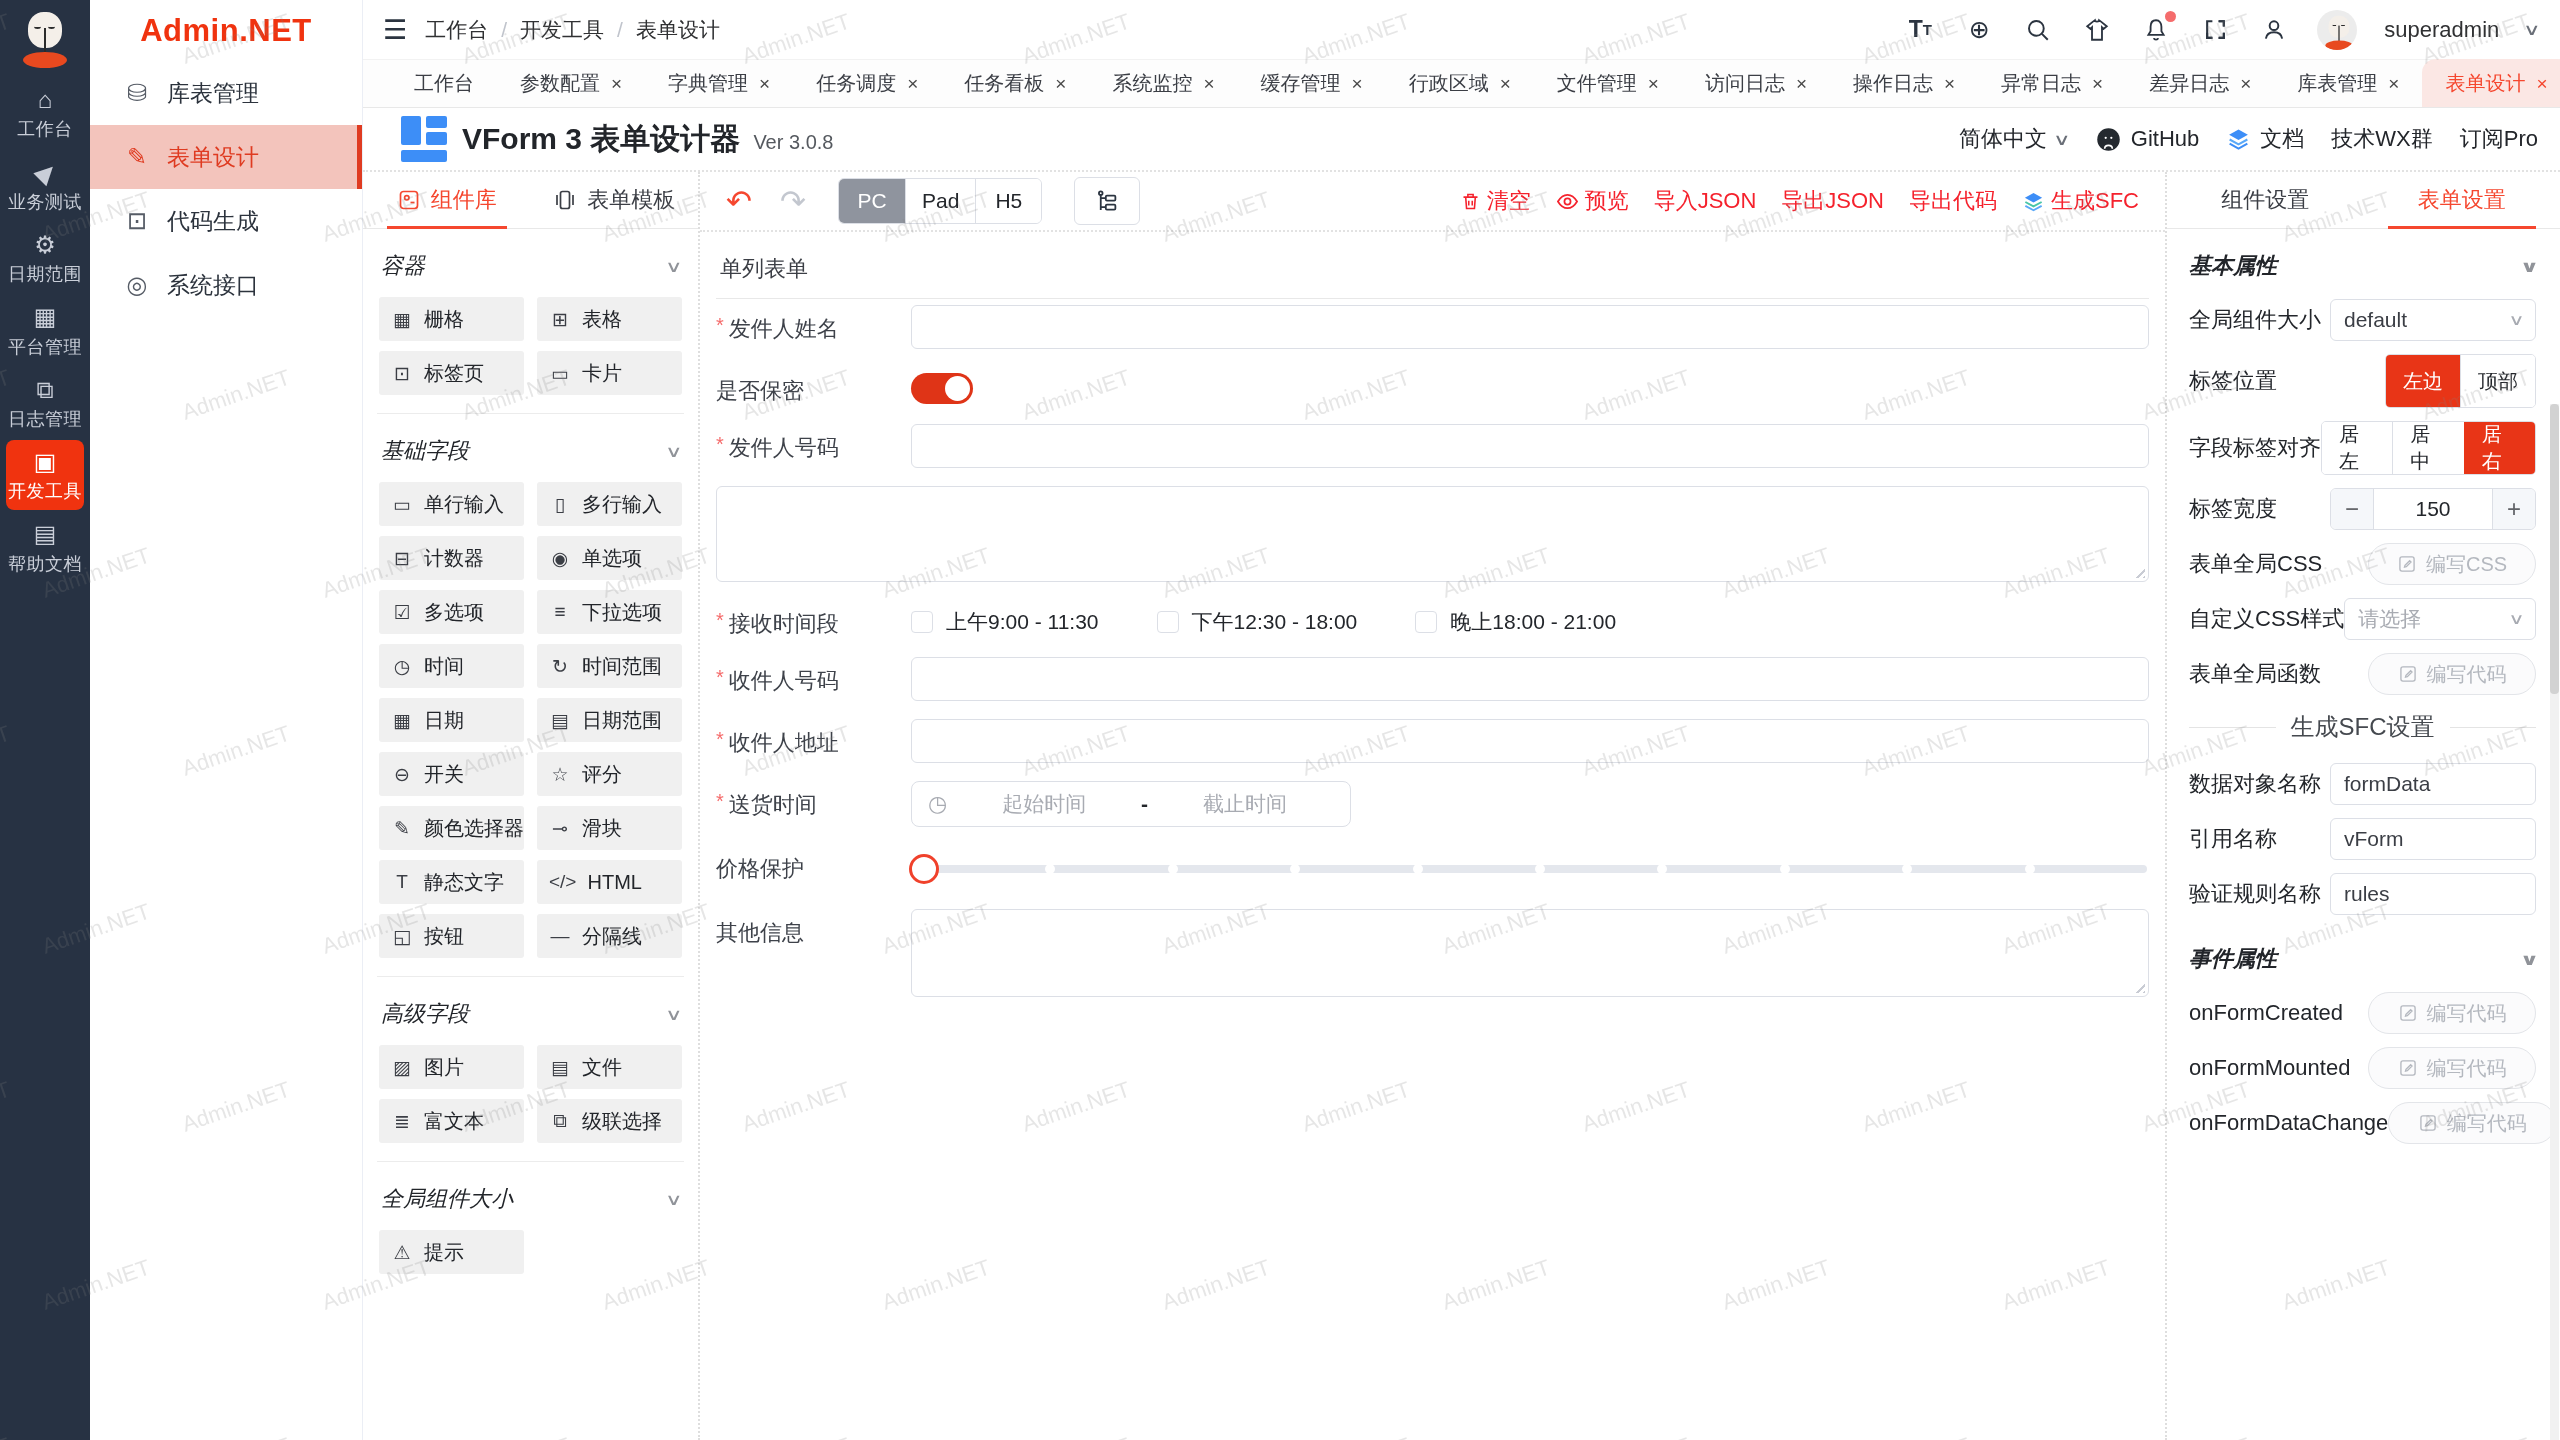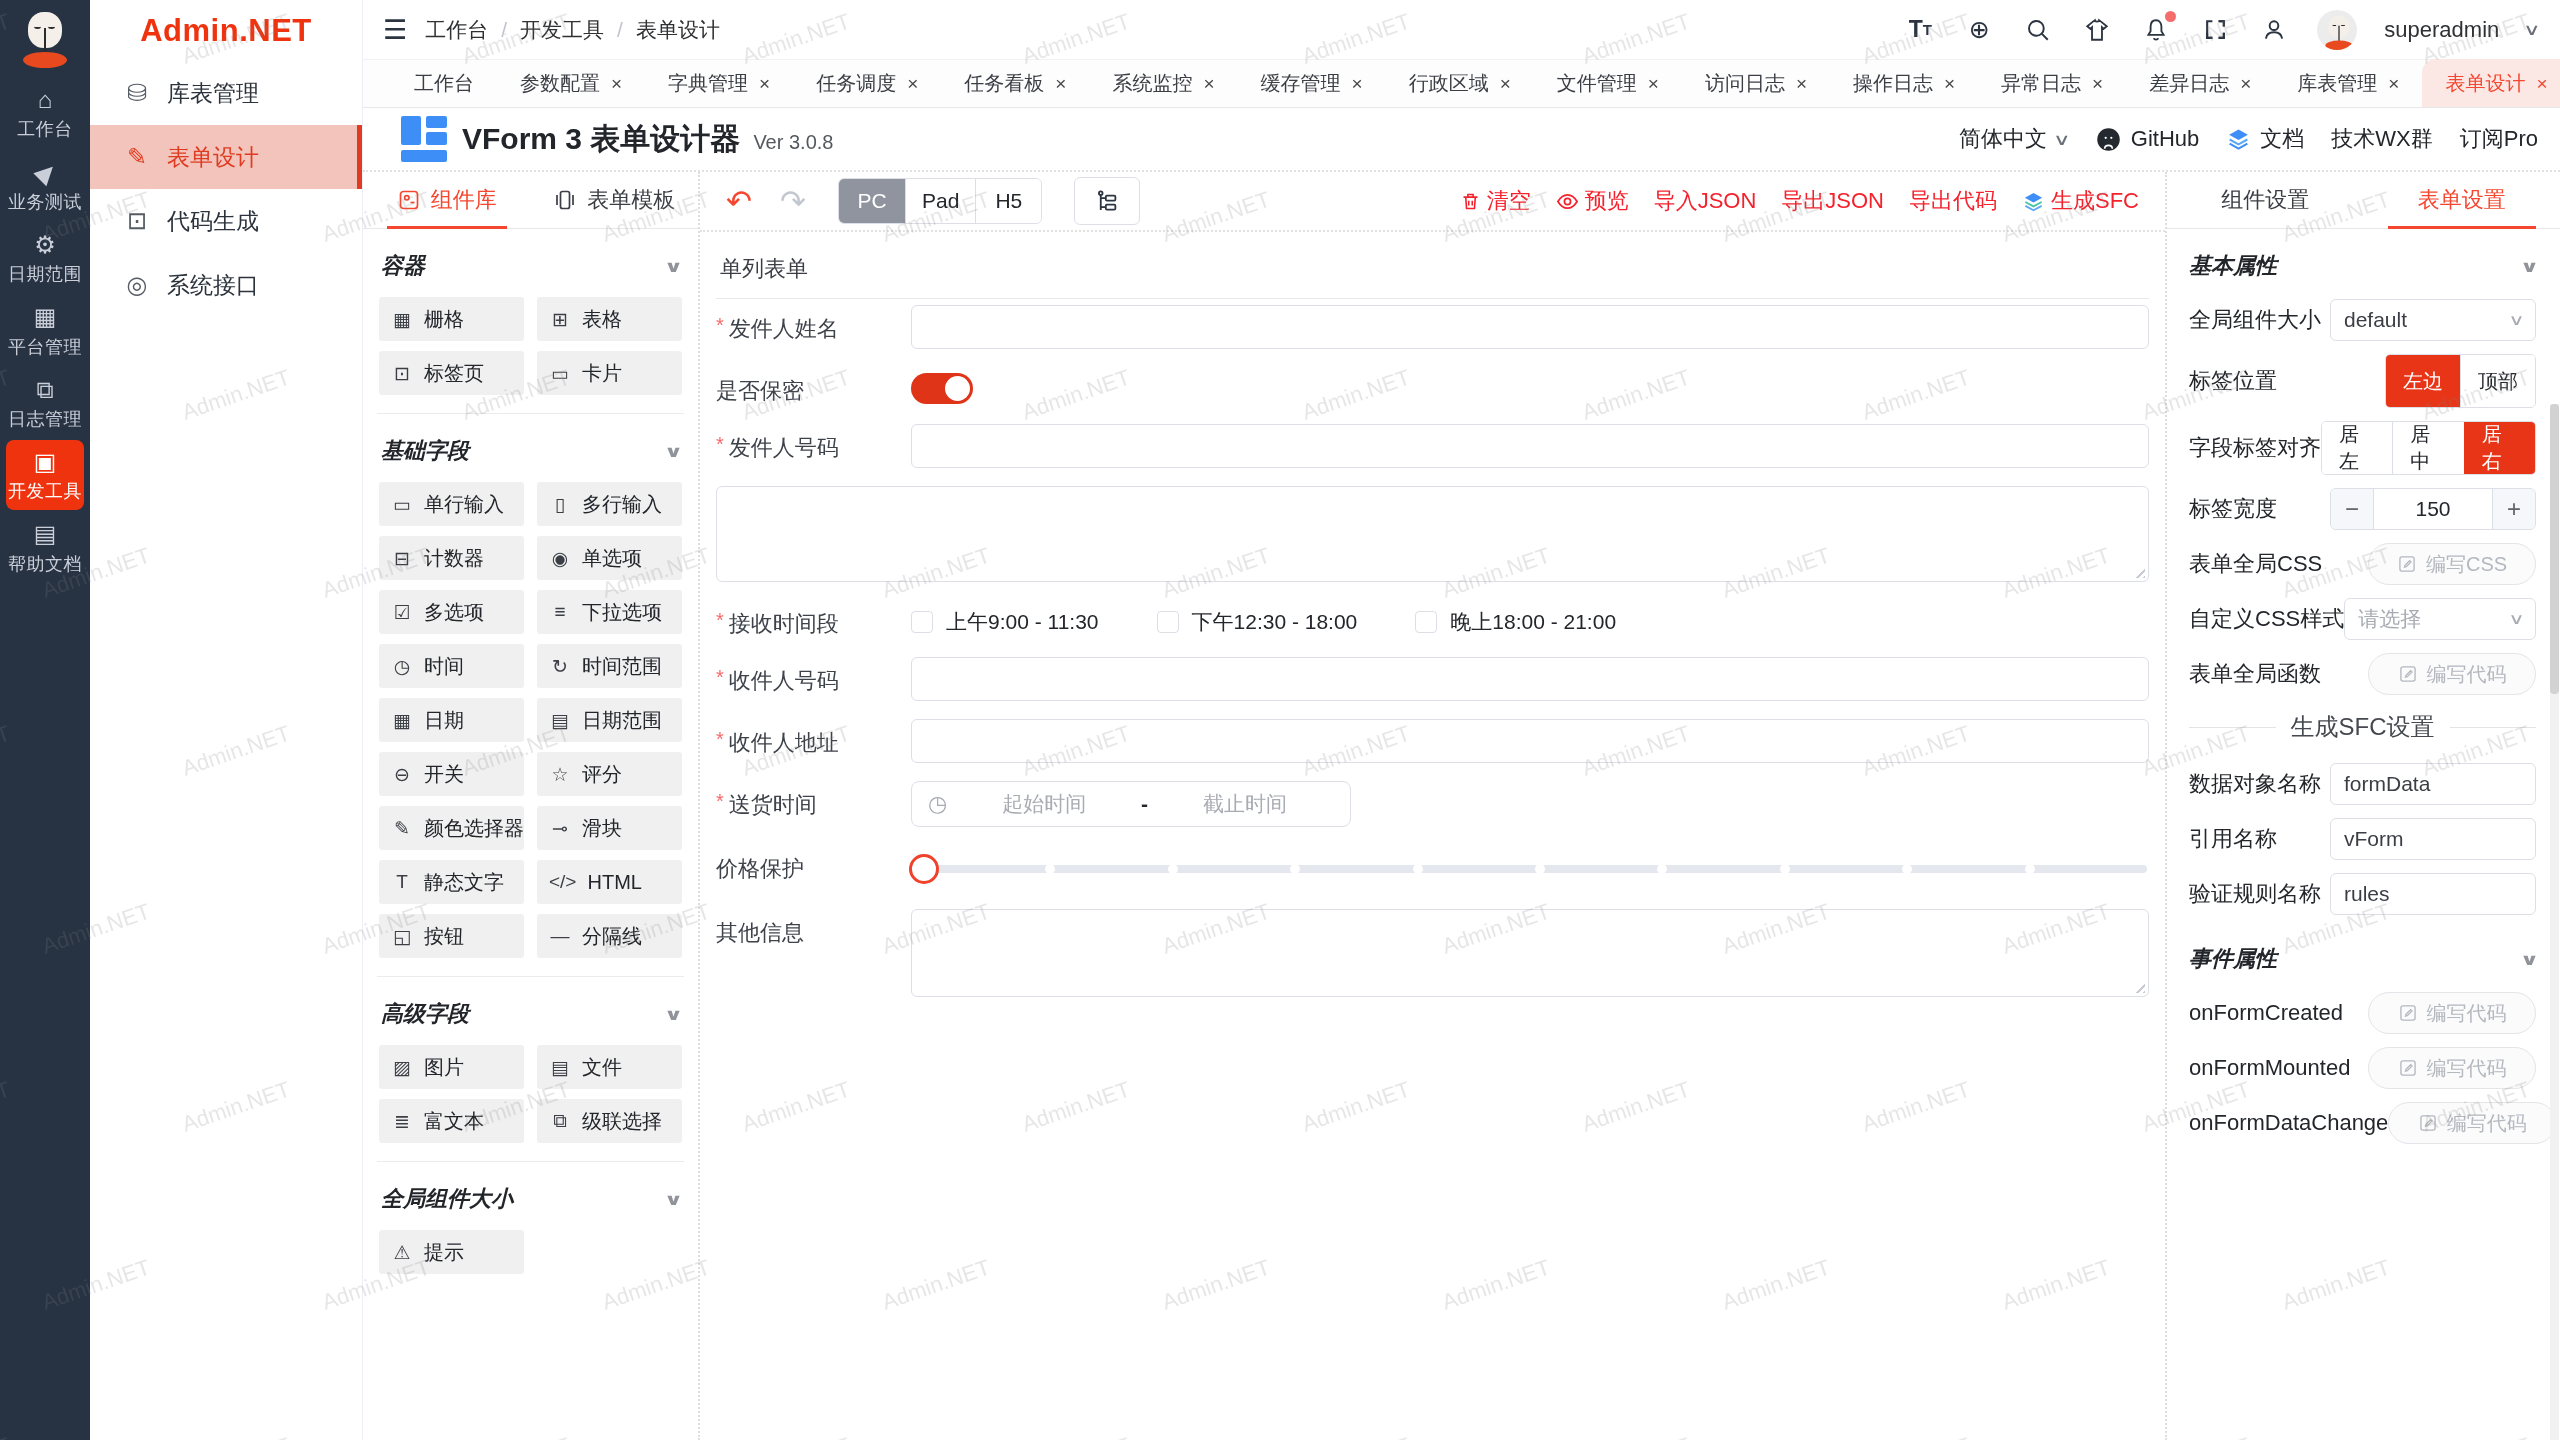--- a/index.html
+++ b/index.html
@@ -66,21 +66,21 @@
   
   .content{flex:1;display:flex;min-height:0;background:#fff}
   .panel-left{width:337px;flex:0 0 337px;border-right:2px dotted #dedede;display:flex;flex-direction:column}
   .pl-tabs{height:57px;display:flex;border-bottom:1px solid #e8e8e8;flex:0 0 57px}
   .pl-tab{flex:1;display:flex;align-items:center;justify-content:center;gap:10px;font-size:22px;color:#3b3e45;cursor:pointer;position:relative}
   .pl-tab.active{color:#f5472f}
   .pl-tab.active::after{content:"";position:absolute;left:24px;right:24px;bottom:-1px;height:3px;background:#f5472f}
   .pl-body{flex:1;overflow:hidden;padding:0 14px}
   .sec{border-bottom:1px solid #ececec;padding:10px 2px 18px}
   .sec:last-child{border-bottom:none}
-  .sec-head{display:flex;justify-content:space-between;align-items:center;font-size:22px;font-style:italic;font-weight:bold;color:#22252a;padding:12px 2px 16px;cursor:pointer}
+  .sec-head{display:flex;justify-content:space-between;align-items:center;font-size:22px;font-style:italic;font-weight:normal;color:#22252a;padding:12px 2px 16px;cursor:pointer}
   .sec-car{color:#909399;font-size:16px;font-style:normal;transform:scaleX(1.5)}
   .chips{display:grid;grid-template-columns:1fr 1fr;gap:10px 13px}
   .chip{height:44px;background:#f0f0f0;border-radius:3px;display:flex;align-items:center;gap:11px;padding:0 12px;font-size:20px;color:#22252a;cursor:grab;overflow:hidden;white-space:nowrap}
   .chip-ic{font-size:19px;color:#3b3e45;min-width:22px;text-align:center}
   
   .canvas{flex:1;display:flex;flex-direction:column;min-width:0}
   .toolbar{height:60px;flex:0 0 60px;display:flex;align-items:center;padding:0 26px 0 26px;border-bottom:2px dotted #e2e2e2}
   .undo{font-size:31px;color:#f5472f;margin-right:28px;cursor:pointer;line-height:1}
   .redo{font-size:31px;color:#c3c7cf;margin-right:32px;cursor:pointer;line-height:1}
   .devices{display:flex;border:1px solid #dcdfe6;border-radius:6px;overflow:hidden}

